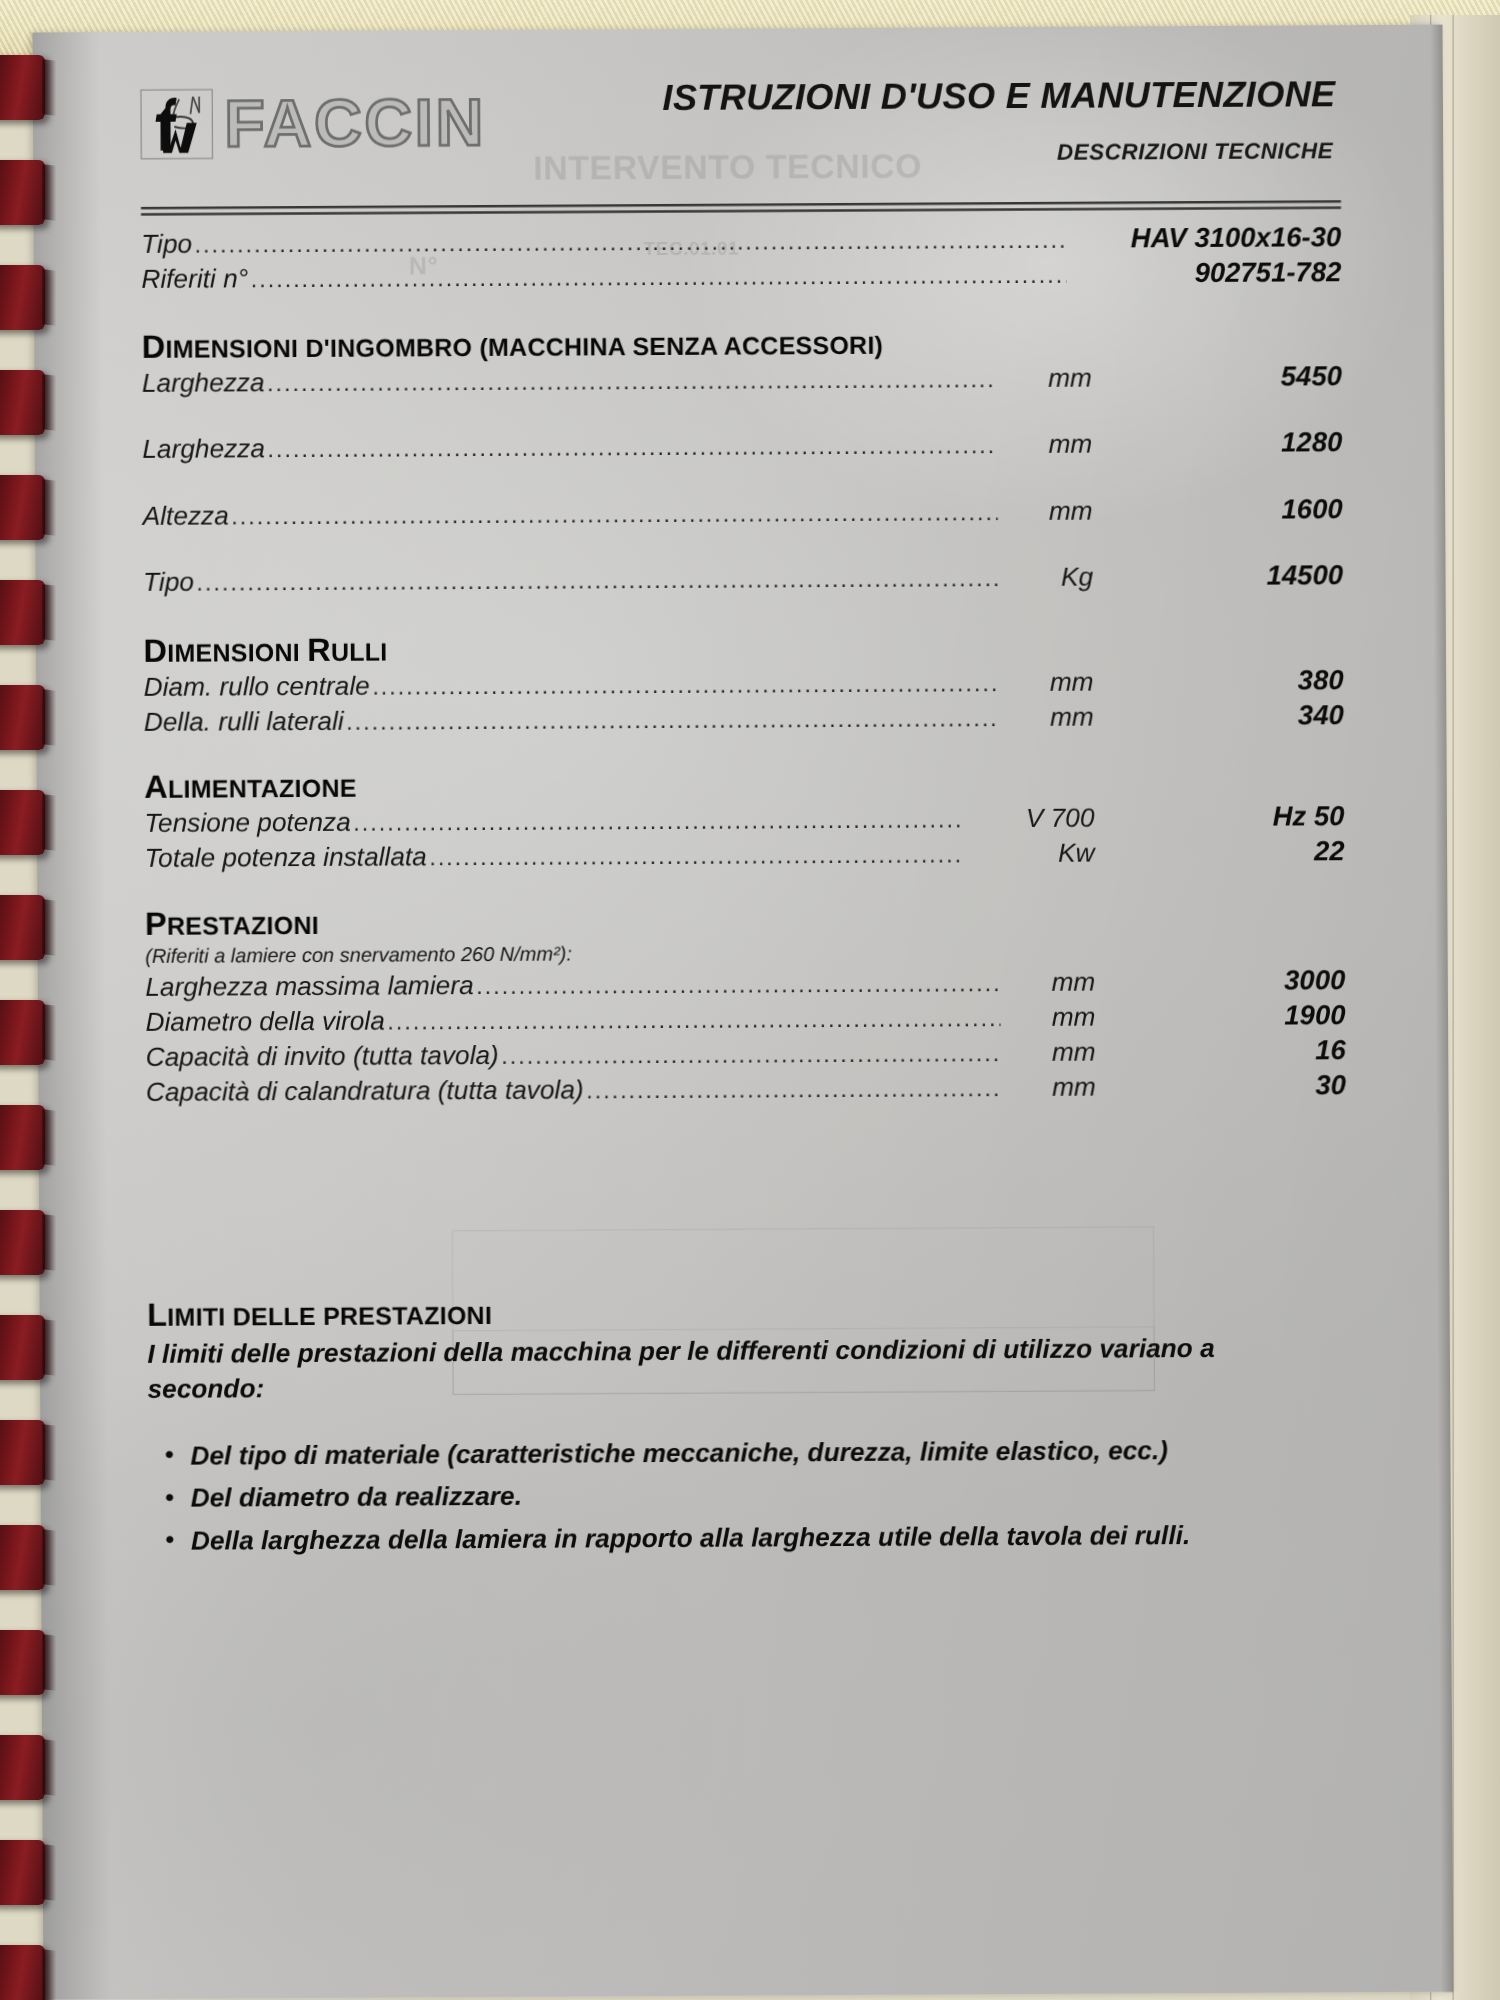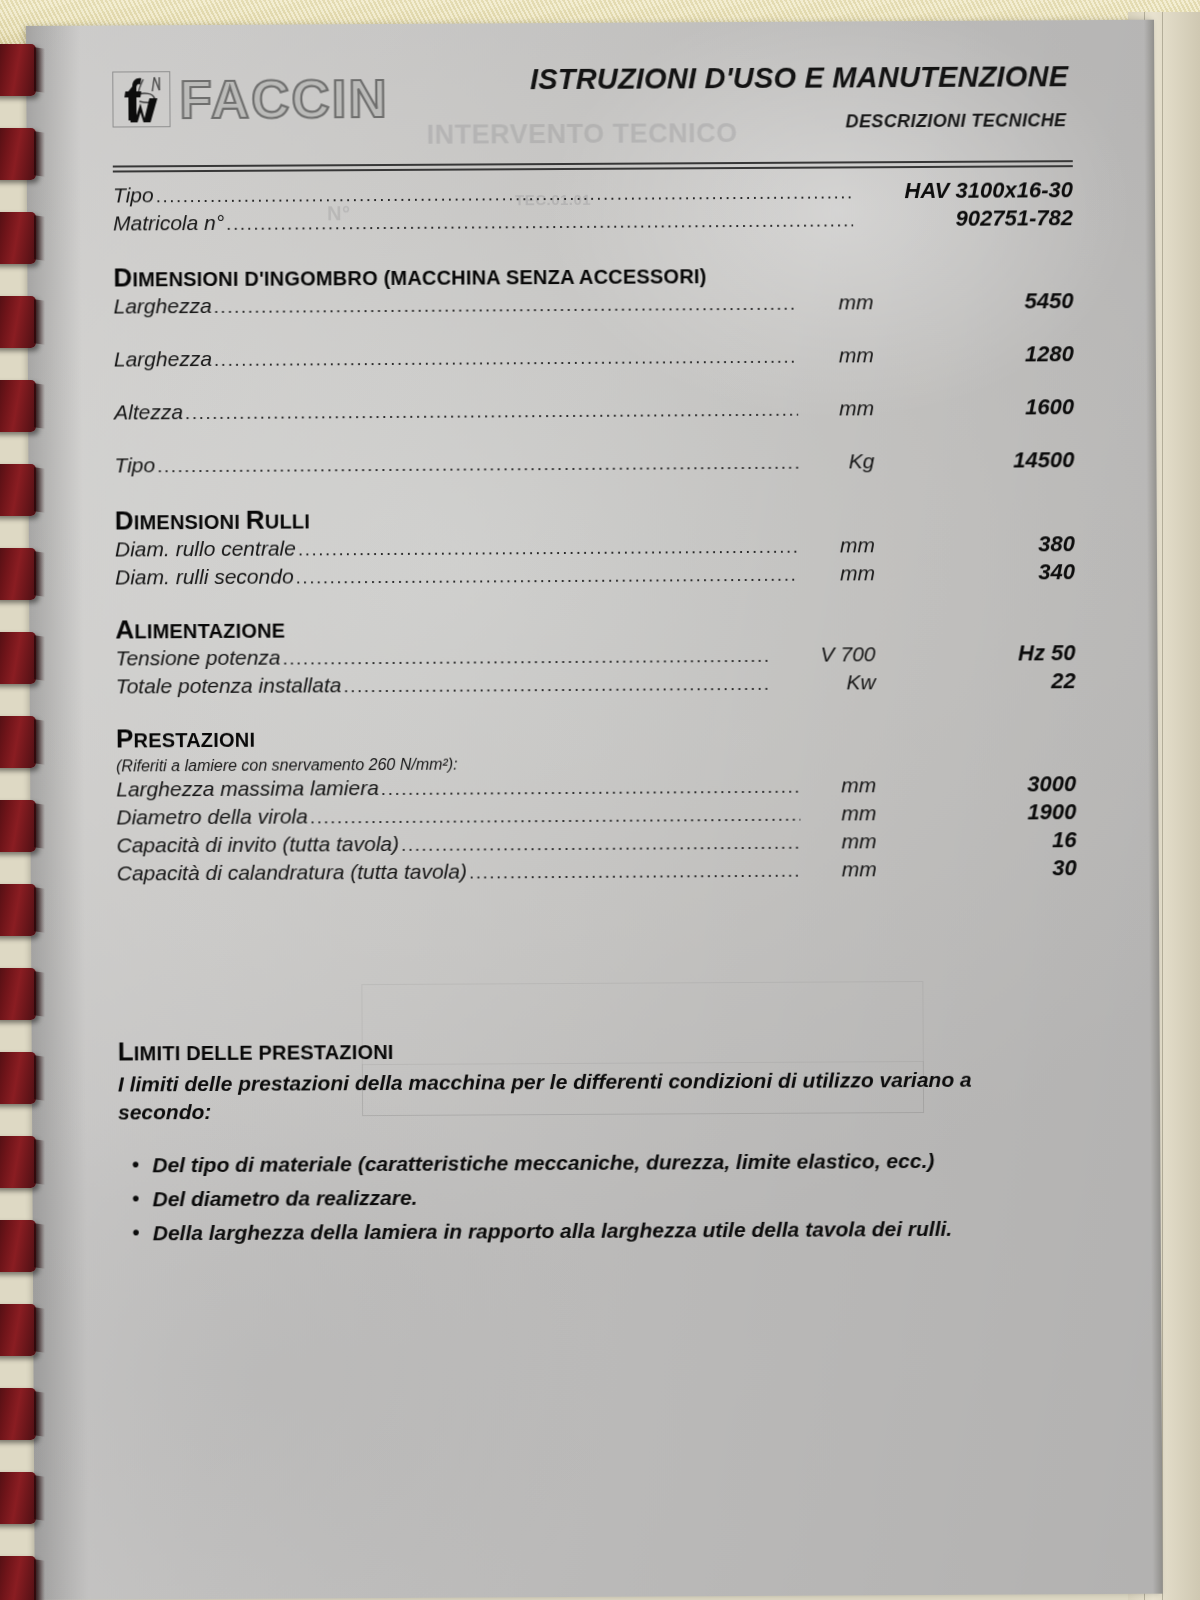--- a/index.html
+++ b/index.html
@@ -344,21 +344,21 @@
           <i></i>
       </div>
 
       <div class="ident" id="ident-block">
           <div class="row">
             <span class="lbl">Tipo</span>
             <span class="leader">..................................................................................................................................</span>
             <span class="val">HAV 3100x16-30</span>
           </div>
           <div class="row">
-            <span class="lbl">Matricola n°</span>
+            <span class="lbl">Riferiti n°</span>
             <span class="leader">..................................................................................................................................</span>
             <span class="val">902751-782</span>
           </div>
         </div>
 
       <div id="sections">
           <div class="sec">
             <div class="sec-head"><span class="cap">D</span>IMENSIONI D'INGOMBRO (MACCHINA SENZA ACCESSORI)</div>
             <div class="spaced">
               <div class="row">
@@ -390,21 +390,21 @@
           <div class="sec sec-tight">
             <div class="sec-head"><span class="cap">D</span>IMENSIONI <span class="cap">R</span>ULLI</div>
             <div class="packed">
               <div class="row">
                 <span class="lbl">Diam. rullo centrale</span>
                 <span class="leader">........................................................................................................................</span>
                 <span class="unit">mm</span>
                 <span class="val">380</span>
               </div>
               <div class="row">
-                <span class="lbl">Diam. rulli secondo</span>
+                <span class="lbl">Della. rulli laterali</span>
                 <span class="leader">........................................................................................................................</span>
                 <span class="unit">mm</span>
                 <span class="val">340</span>
               </div>
             </div>
           </div>
           <div class="sec sec-tight">
             <div class="sec-head"><span class="cap">A</span>LIMENTAZIONE</div>
             <div class="packed">
               <div class="row">

